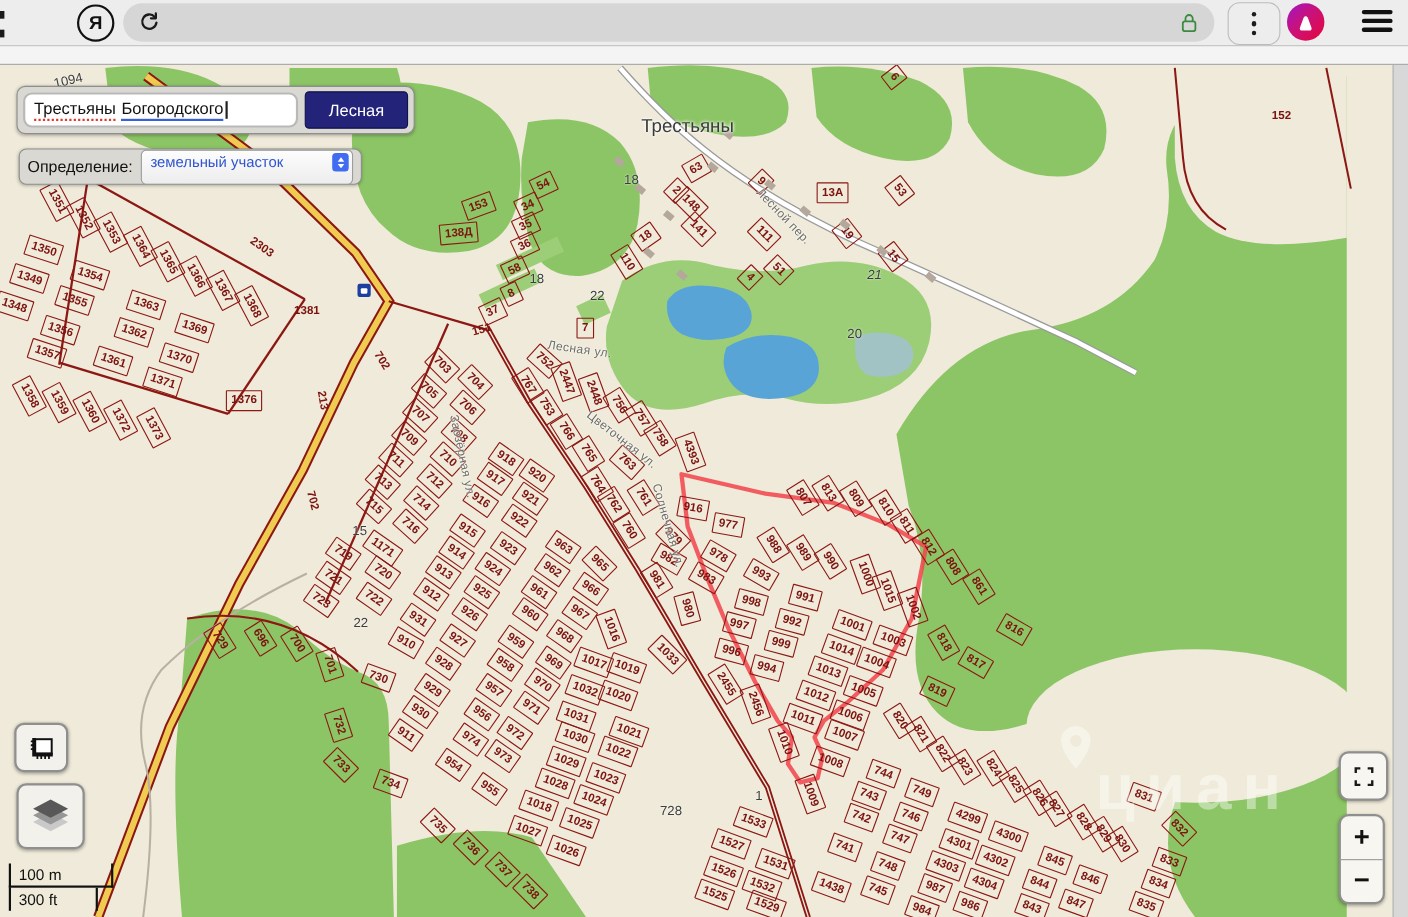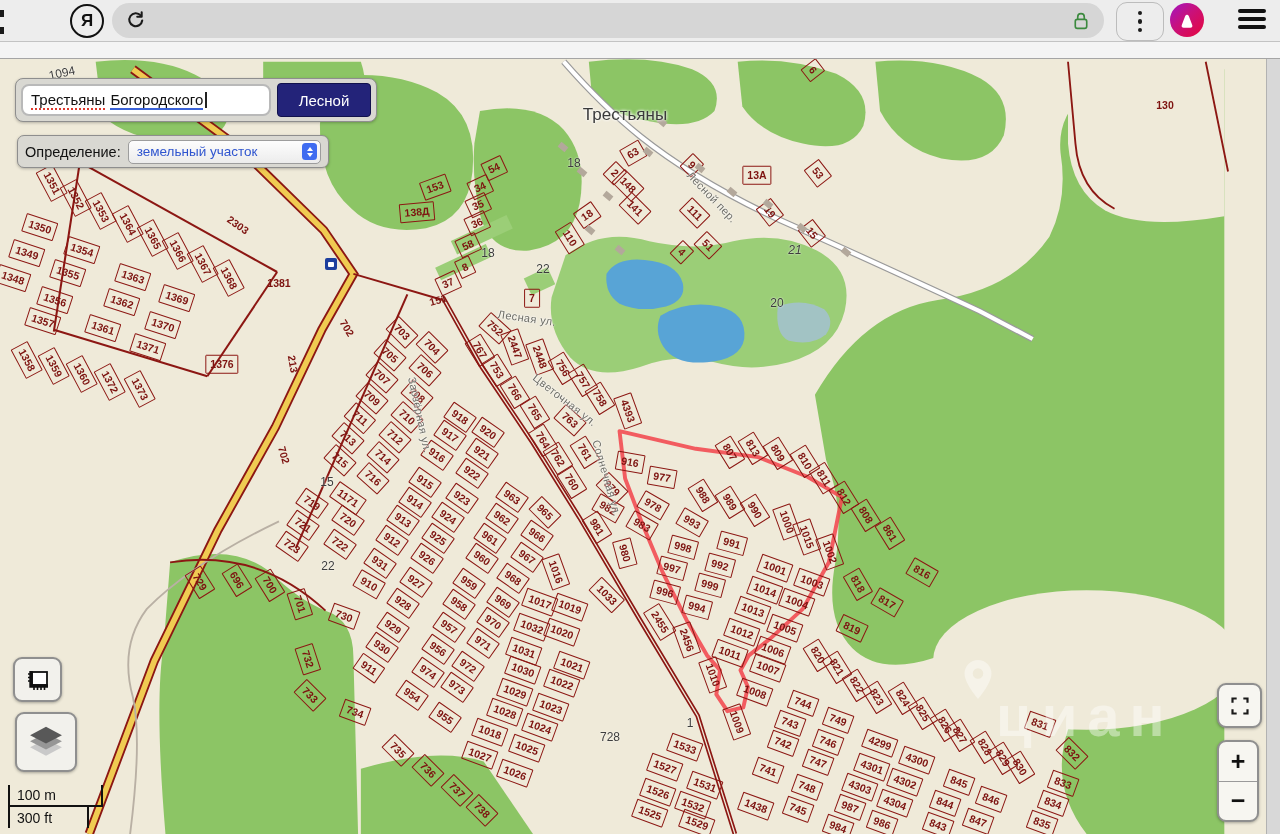--- a/index.html
+++ b/index.html
@@ -64,21 +64,21 @@
   #search-input{flex:1;height:28px;background:#fff;border:2px solid #b9b9b9;border-radius:8px;
     display:flex;align-items:center;padding:0 8px;font-size:15px;color:#111;white-space:nowrap;overflow:hidden;}
   #search-word-1{border-bottom:2px dotted #e03a2f;}
   #search-word-2{margin-left:5px;border-bottom:2px solid #3a62d8;}
   #caret{display:inline-block;width:1.5px;height:16px;background:#222;margin-left:2px;}
   #search-btn{width:92px;height:32px;background:#232379;color:#fff;border:1px solid #11114d;
     border-radius:4px;font-size:15px;display:flex;align-items:center;justify-content:center;}
   #filter-panel{left:17px;top:77px;width:296px;height:31px;padding:0 7px;gap:7px;border-radius:7px;}
   #filter-label{font-size:14.5px;color:#111;}
   #filter-select{flex:1;height:22px;background:linear-gradient(#fdfdfd,#ececec);border:1px solid #9d9d9d;
-    border-radius:5px;display:flex;align-items:center;padding:0 3px 0 8px;}
+    border-radius:5px;display:flex;align-items:center;padding:0 3px 8px 8px;}
   #filter-value{flex:1;font-size:13.5px;color:#2f55cf;white-space:nowrap;}
   #select-chevrons{width:15px;height:17px;background:#3f6cf0;border-radius:3.5px;display:flex;
     flex-direction:column;align-items:center;justify-content:center;gap:2px;}
   .chev-up{width:0;height:0;border-left:3.5px solid transparent;border-right:3.5px solid transparent;
     border-bottom:4px solid #fff;}
   .chev-down{width:0;height:0;border-left:3.5px solid transparent;border-right:3.5px solid transparent;
     border-top:4px solid #fff;}
 
   .tool-btn{position:absolute;background:#f2f1ec;border:2px solid #8f8f8f;border-radius:9px;
     box-shadow:0 1px 3px rgba(0,0,0,.3);display:flex;align-items:center;justify-content:center;}
@@ -244,21 +244,21 @@
       <div class="plabel" style="left: 682px; top: 194px; transform: translate(-50%, -50%) rotate(45deg);">4</div>
       <div class="plabel" style="left: 708px; top: 187px; transform: translate(-50%, -50%) rotate(45deg);">51</div>
       <div class="plabel" style="left: 692px; top: 107px; transform: translate(-50%, -50%) rotate(45deg);">9</div>
       <div class="plabel" style="left: 757px; top: 117px; transform: translate(-50%, -50%) rotate(0deg);">13А</div>
       <div class="plabel" style="left: 770px; top: 154px; transform: translate(-50%, -50%) rotate(52deg);">19</div>
       <div class="plabel" style="left: 818px; top: 115px; transform: translate(-50%, -50%) rotate(52deg);">53</div>
       <div class="plabel" style="left: 812px; top: 175px; transform: translate(-50%, -50%) rotate(52deg);">15</div>
       <div class="plabel g" style="left: 795px; top: 192px; transform: translate(-50%, -50%) rotate(0deg); font-style: italic;">21</div>
       <div class="plabel g" style="left: 777px; top: 245px; transform: translate(-50%, -50%) rotate(0deg);">20</div>
       <div class="plabel" style="left: 813px; top: 12px; transform: translate(-50%, -50%) rotate(52deg);">6</div>
-      <div class="plabel n" style="left: 1165px; top: 47px; transform: translate(-50%, -50%) rotate(0deg);">130</div>
+      <div class="plabel n" style="left: 1165px; top: 47px; transform: translate(-50%, -50%) rotate(0deg);">152</div>
       <div class="plabel n" style="left: 347px; top: 270px; transform: translate(-50%, -50%) rotate(58deg);">702</div>
       <div class="plabel n" style="left: 284px; top: 397px; transform: translate(-50%, -50%) rotate(75deg);">702</div>
       <div class="plabel" style="left: 402px; top: 274px; transform: translate(-50%, -50%) rotate(45deg);">703</div>
       <div class="plabel" style="left: 432px; top: 289px; transform: translate(-50%, -50%) rotate(45deg);">704</div>
       <div class="plabel" style="left: 390px; top: 297px; transform: translate(-50%, -50%) rotate(42deg);">705</div>
       <div class="plabel" style="left: 425px; top: 312px; transform: translate(-50%, -50%) rotate(42deg);">706</div>
       <div class="plabel" style="left: 382px; top: 319px; transform: translate(-50%, -50%) rotate(42deg);">707</div>
       <div class="plabel" style="left: 417px; top: 337px; transform: translate(-50%, -50%) rotate(42deg);">708</div>
       <div class="plabel" style="left: 372px; top: 340px; transform: translate(-50%, -50%) rotate(42deg);">709</div>
       <div class="plabel" style="left: 407px; top: 359px; transform: translate(-50%, -50%) rotate(42deg);">710</div>
@@ -489,21 +489,21 @@
     </svg>
     <div id="wm-text">циан</div>
   </div>
 
   <div class="panel" id="search-panel">
     <div id="search-input">
       <span id="search-word-1">Трестьяны</span>
       <span id="search-word-2">Богородского</span>
       <span id="caret"></span>
     </div>
-    <div id="search-btn">Лесной</div>
+    <div id="search-btn">Лесная</div>
   </div>
 
   <div class="panel" id="filter-panel">
     <span id="filter-label">Определение:</span>
     <div id="filter-select">
       <span id="filter-value">земельный участок</span>
       <span id="select-chevrons">
         <span class="chev-up"></span>
           <span class="chev-down"></span>
       </span>

